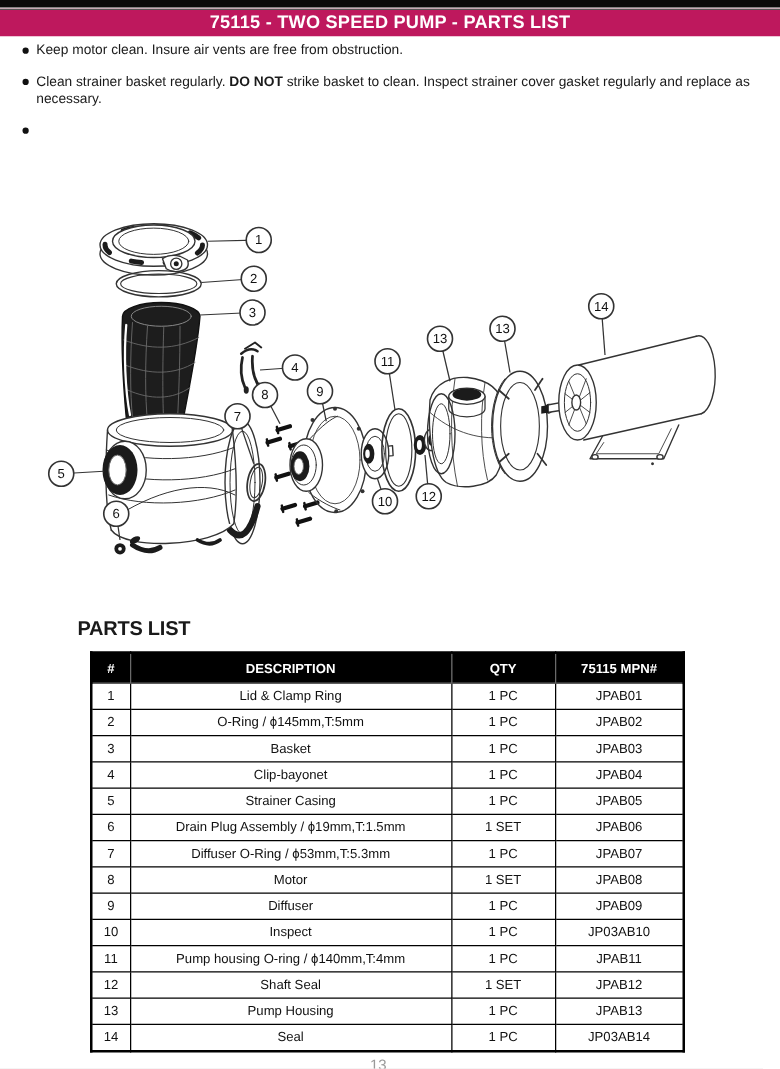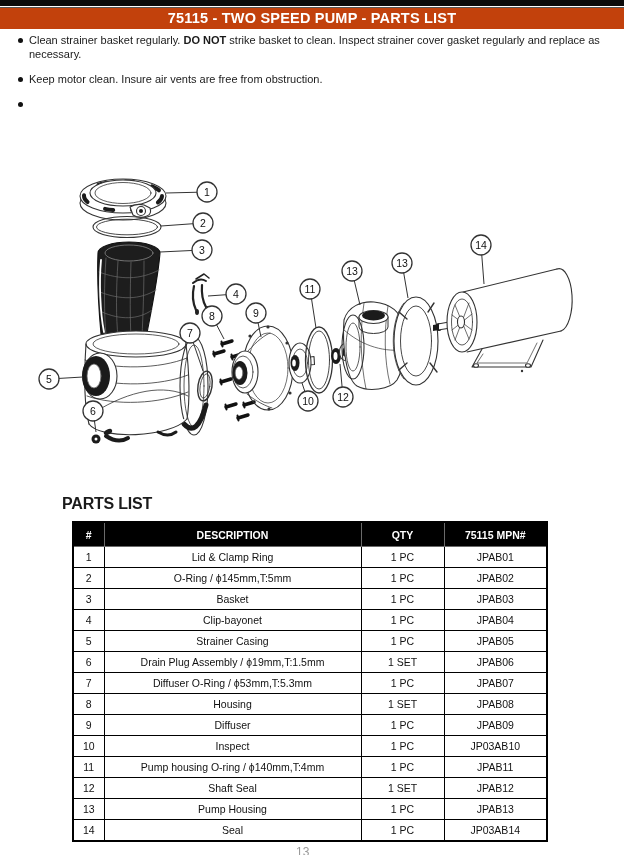--- a/index.html
+++ b/index.html
@@ -3,21 +3,21 @@
 <meta charset="utf-8">
 <style>
   html,body{margin:0;padding:0;background:#e8e8e8;}
   .page{
     position:relative;width:624px;height:855px;margin:0 auto;
     background:#ffffff;overflow:hidden;
     font-family:"Liberation Sans",sans-serif;color:#1a1a1a;
   }
   .top-strip{position:absolute;left:0;top:0;width:624px;height:6px;background:#0b0b0b;}
   .title-bar{
-    position:absolute;left:0;top:7px;width:624px;height:21px;background:#c2410c;
+    position:absolute;left:0;top:7px;width:624px;height:21px;background:#be185d;
     border-top:1px solid #555;
     color:#fff;font-weight:bold;font-size:14.5px;line-height:21px;text-align:center;
     letter-spacing:.2px;
   }
   .notes{position:absolute;left:18px;top:34px;width:586px;list-style:none;margin:0;padding:0;}
   .notes li{position:relative;padding-left:11px;margin-bottom:12px;font-size:11px;line-height:13.5px;}
   .note-bullet{position:absolute;left:0;top:3.5px;width:5px;height:5px;border-radius:50%;background:#111;}
   .note-bold{font-weight:bold;}
   .diagram{position:absolute;left:0;top:150px;width:624px;height:340px;}
   .diagram text{font-family:"Liberation Sans",sans-serif;}
@@ -44,25 +44,25 @@
 <div class="page">
 
   <div class="top-strip"></div>
   <div class="title-bar">
     <span>75115 - TWO SPEED PUMP - PARTS LIST</span>
   </div>
 
   <ul class="notes">
     <li>
       <span class="note-bullet"></span>
-      <span>Clean strainer basket regularly. </span><span class="note-bold">DO NOT</span><span> strike basket to clean. Inspect strainer cover gasket regularly and replace as necessary.</span>
+      <span>Keep motor clean. Insure air vents are free from obstruction.</span>
     </li>
     <li>
       <span class="note-bullet"></span>
-      <span>Keep motor clean. Insure air vents are free from obstruction.</span>
+      <span>Clean strainer basket regularly. </span><span class="note-bold">DO NOT</span><span> strike basket to clean. Inspect strainer cover gasket regularly and replace as necessary.</span>
     </li>
     <li>
       <span class="note-bullet"></span>
     </li>
   </ul>
 
   <svg class="diagram" viewBox="0 150 624 340" xmlns="http://www.w3.org/2000/svg">
     <g stroke="#333" fill="none" stroke-width="1.1" stroke-linecap="round" stroke-linejoin="round">
 
       <g>
@@ -359,21 +359,21 @@
           <td>JPAB06</td>
         </tr>
         <tr>
           <td>7</td>
           <td>Diffuser O-Ring / ϕ53mm,T:5.3mm</td>
           <td>1 PC</td>
           <td>JPAB07</td>
         </tr>
         <tr>
           <td>8</td>
-          <td>Housing</td>
+          <td>Motor</td>
           <td>1 SET</td>
           <td>JPAB08</td>
         </tr>
         <tr>
           <td>9</td>
           <td>Diffuser</td>
           <td>1 PC</td>
           <td>JPAB09</td>
         </tr>
         <tr>

